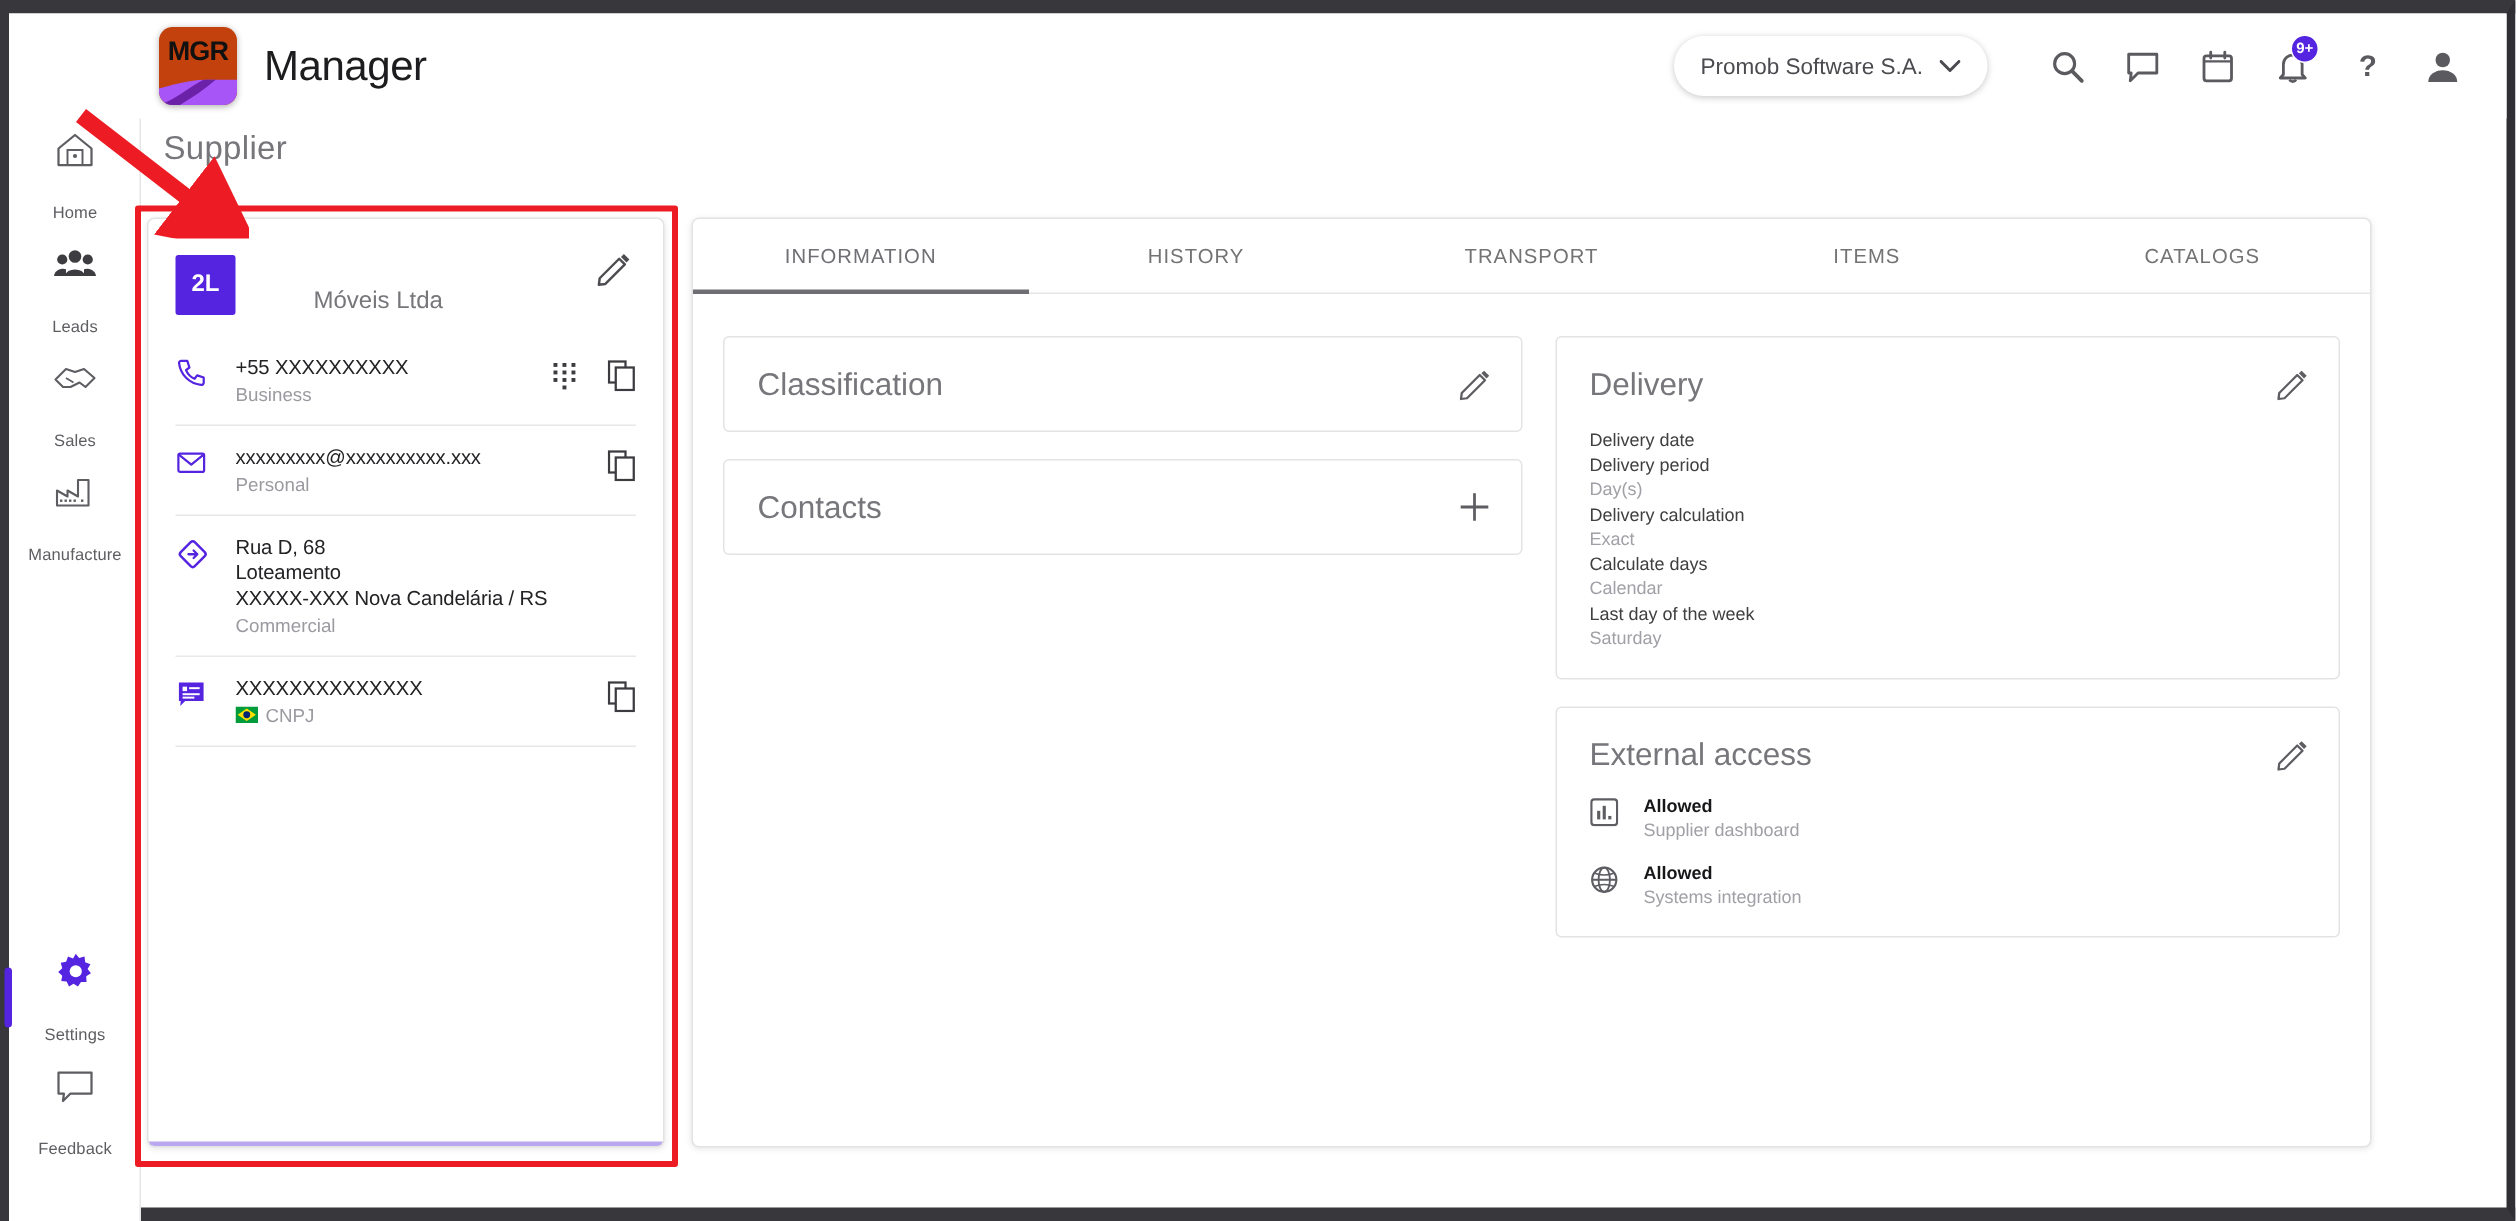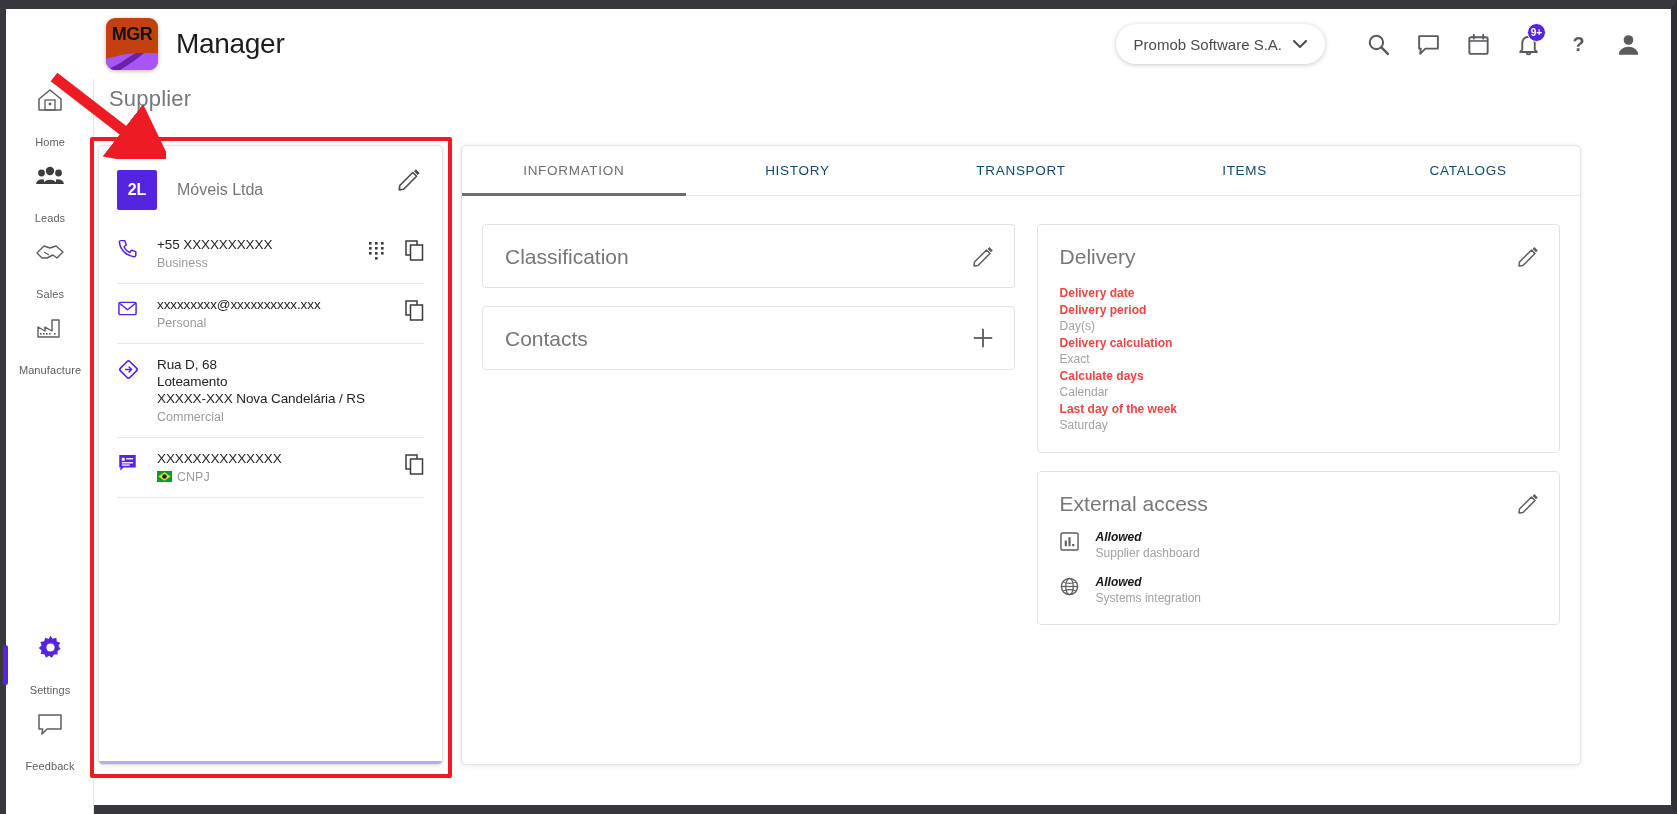--- a/index.html
+++ b/index.html
@@ -102,22 +102,22 @@
     position: absolute; left: 92px; top: 136px;
     width: 345px; height: 620px;
     background: #ffffff;
     border: 1px solid #e3e3e3;
     border-radius: 5px;
     box-shadow: 0 1px 4px rgba(0,0,0,0.10);
     padding: 0;
     overflow: hidden;
   }
   .supplier-head {
-    display: flex; align-items: center;
-    padding: 24px 18px 0 18px; position: relative;
+    display: flex; align-items: flex-end;
+    padding: 24px 18px 0 18px; position: relative; gap: 32px;
   }
   .avatar-sq {
     width: 40px; height: 40px; background: #5424e0;
     color: #fff; font-size: 16px; font-weight: bold;
     display: flex; align-items: center; justify-content: center;
     border-radius: 2px;
   }
   .supplier-name { margin-left: 20px; font-size: 16px; color: #76767b; }
   .edit-pencil {
     position: absolute; right: 20px; top: 20px;
@@ -153,21 +153,21 @@
     background: #ffffff;
     border: 1px solid #e3e3e3;
     border-radius: 5px;
     box-shadow: 0 1px 4px rgba(0,0,0,0.10);
   }
   .tabbar {
     display: flex; height: 50px; border-bottom: 1px solid #e6e6e6;
   }
   .tab {
     flex: 1; display: flex; align-items: center; justify-content: center;
-    font-size: 13.5px; color: #0c4a6e; letter-spacing: 0.7px;
+    font-size: 13.5px; color: #737373; letter-spacing: 0.7px;
     position: relative;
   }
   .tab.active { color: #6f6f74; }
   .tab.active::after {
     content: ""; position: absolute; left: 0; bottom: -1px;
     width: 100%; height: 3px; background: #6e6e73;
   }
 
   .cols { display: flex; padding: 28px 20px 0 20px; gap: 22px; }
   .col { display: flex; flex-direction: column; gap: 18px; }
@@ -179,26 +179,26 @@
     background: #fff; position: relative; padding: 20px 22px 18px 22px;
   }
   .panel-title { font-size: 21px; color: #76767b; }
   .panel-action {
     position: absolute; right: 18px; top: 18px;
     width: 26px; height: 26px; color: #5d5d62;
     display: flex; align-items: center; justify-content: center;
   }
   .panel.tall { min-height: 58px; }
   .kv-list { margin-top: 16px; }
-  .kv-label { font-size: 12px; color: #ef4444; font-weight: bold; line-height: 16.5px; }
+  .kv-label { font-size: 12px; color: #404040; font-weight: normal; line-height: 16.5px; }
   .kv-value { font-size: 12px; color: #a0a0a6; line-height: 16.5px; }
 
   .access-row { display: flex; align-items: flex-start; gap: 14px; margin-top: 14px; }
   .access-icon { width: 22px; flex: 0 0 22px; color: #5d5d62; padding-top: 2px; }
-  .access-main { font-size: 12px; font-weight: bold; color: #17171a; line-height: 15px; font-style: italic; }
+  .access-main { font-size: 12px; font-weight: bold; color: #17171a; line-height: 15px; }
   .access-sub { font-size: 12px; color: #a0a0a6; line-height: 16px; }
 
   
   .redbox {
     position: absolute; left: 84px; top: 128px;
     width: 362px; height: 641px;
     border: 4px solid #ed1c24; border-radius: 2px;
     pointer-events: none;
   }
   .arrow-svg { position: absolute; left: 40px; top: 60px; pointer-events: none; }

